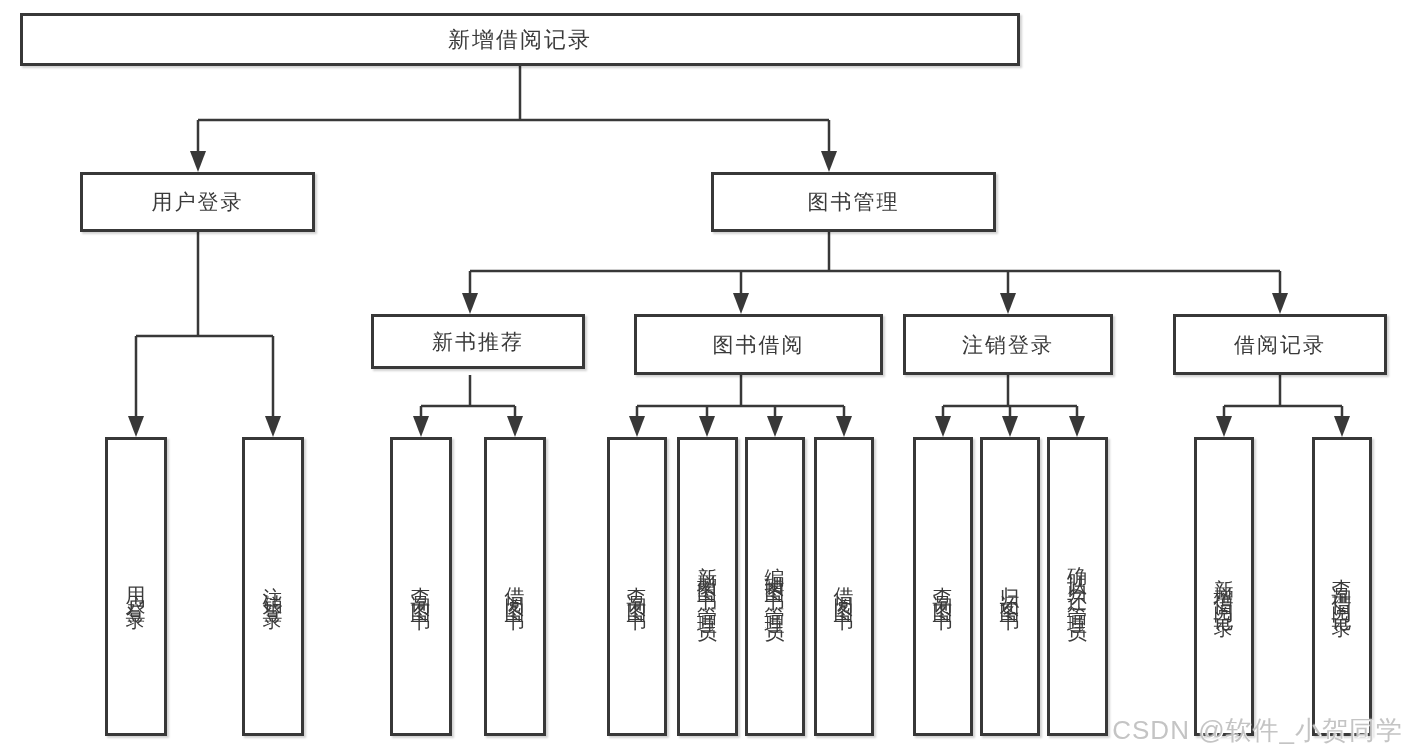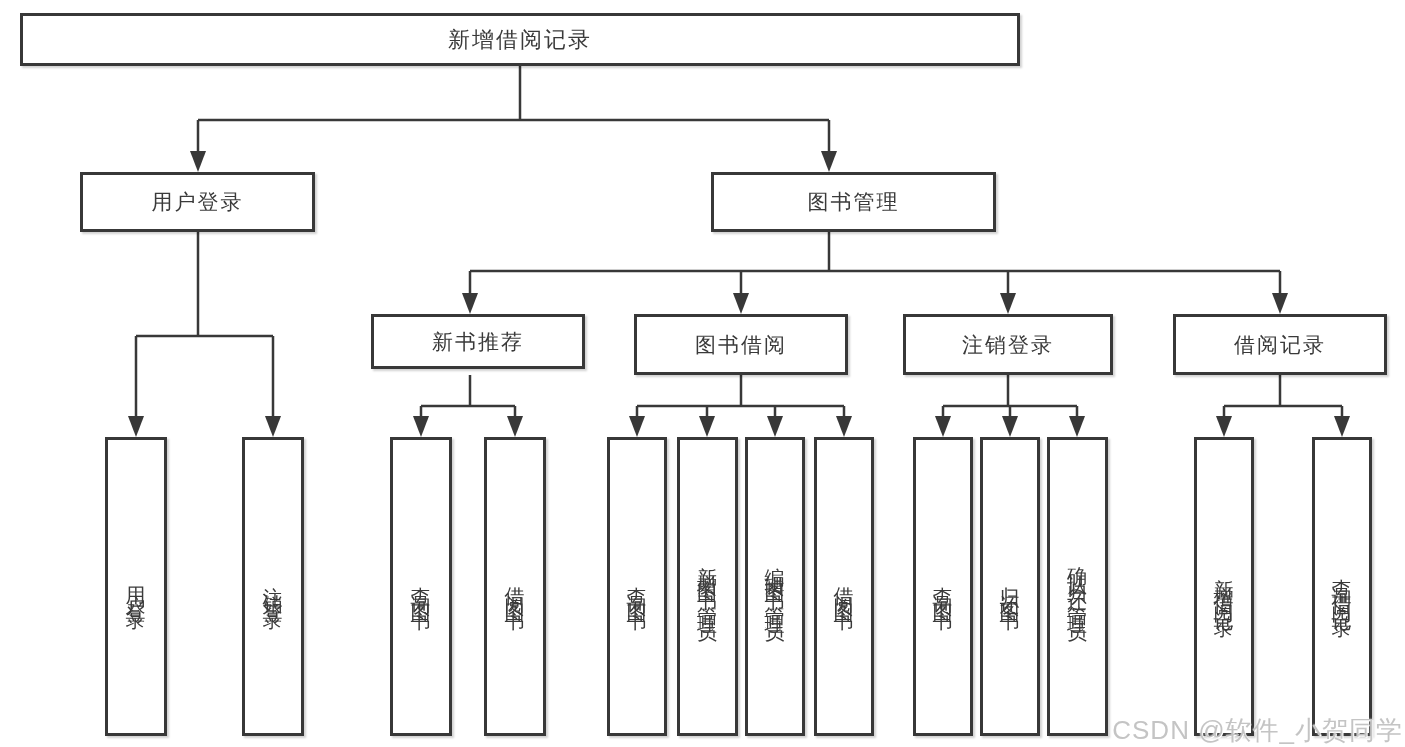--- a/index.html
+++ b/index.html
@@ -89,21 +89,21 @@
       <polygon points="1342,437 1334,416 1350,416"></polygon>
     </g>
   </svg>
 
   <div class="box hbox root" style="left:20px;top:13px;width:1000px;height:53px;">新增借阅记录</div>
 
   <div class="box hbox" style="left:80px;top:172px;width:235px;height:60px;">用户登录</div>
   <div class="box hbox" style="left:711px;top:172px;width:285px;height:60px;">图书管理</div>
 
   <div class="box hbox" style="left:363px;top:314px;width:214px;height:55px;margin-left:8px;">新书推荐</div>
-  <div class="box hbox" style="left:634px;top:314px;width:214px;height:61px;">图书借阅</div>
+  <div class="box hbox" style="left:634px;top:314px;width:249px;height:61px;">图书借阅</div>
   <div class="box hbox" style="left:903px;top:314px;width:210px;height:61px;">注销登录</div>
   <div class="box hbox" style="left:1173px;top:314px;width:214px;height:61px;">借阅记录</div>
 
   <div class="box vbox" style="left:105px;top:437px;width:62px;height:299px;">用户登录</div>
   <div class="box vbox" style="left:242px;top:437px;width:62px;height:299px;">注销登录</div>
 
   <div class="box vbox" style="left:390px;top:437px;width:62px;height:299px;">查询图书</div>
   <div class="box vbox" style="left:484px;top:437px;width:62px;height:299px;">借阅图书</div>
 
   <div class="box vbox" style="left:607px;top:437px;width:60px;height:299px;">查询图书</div>

